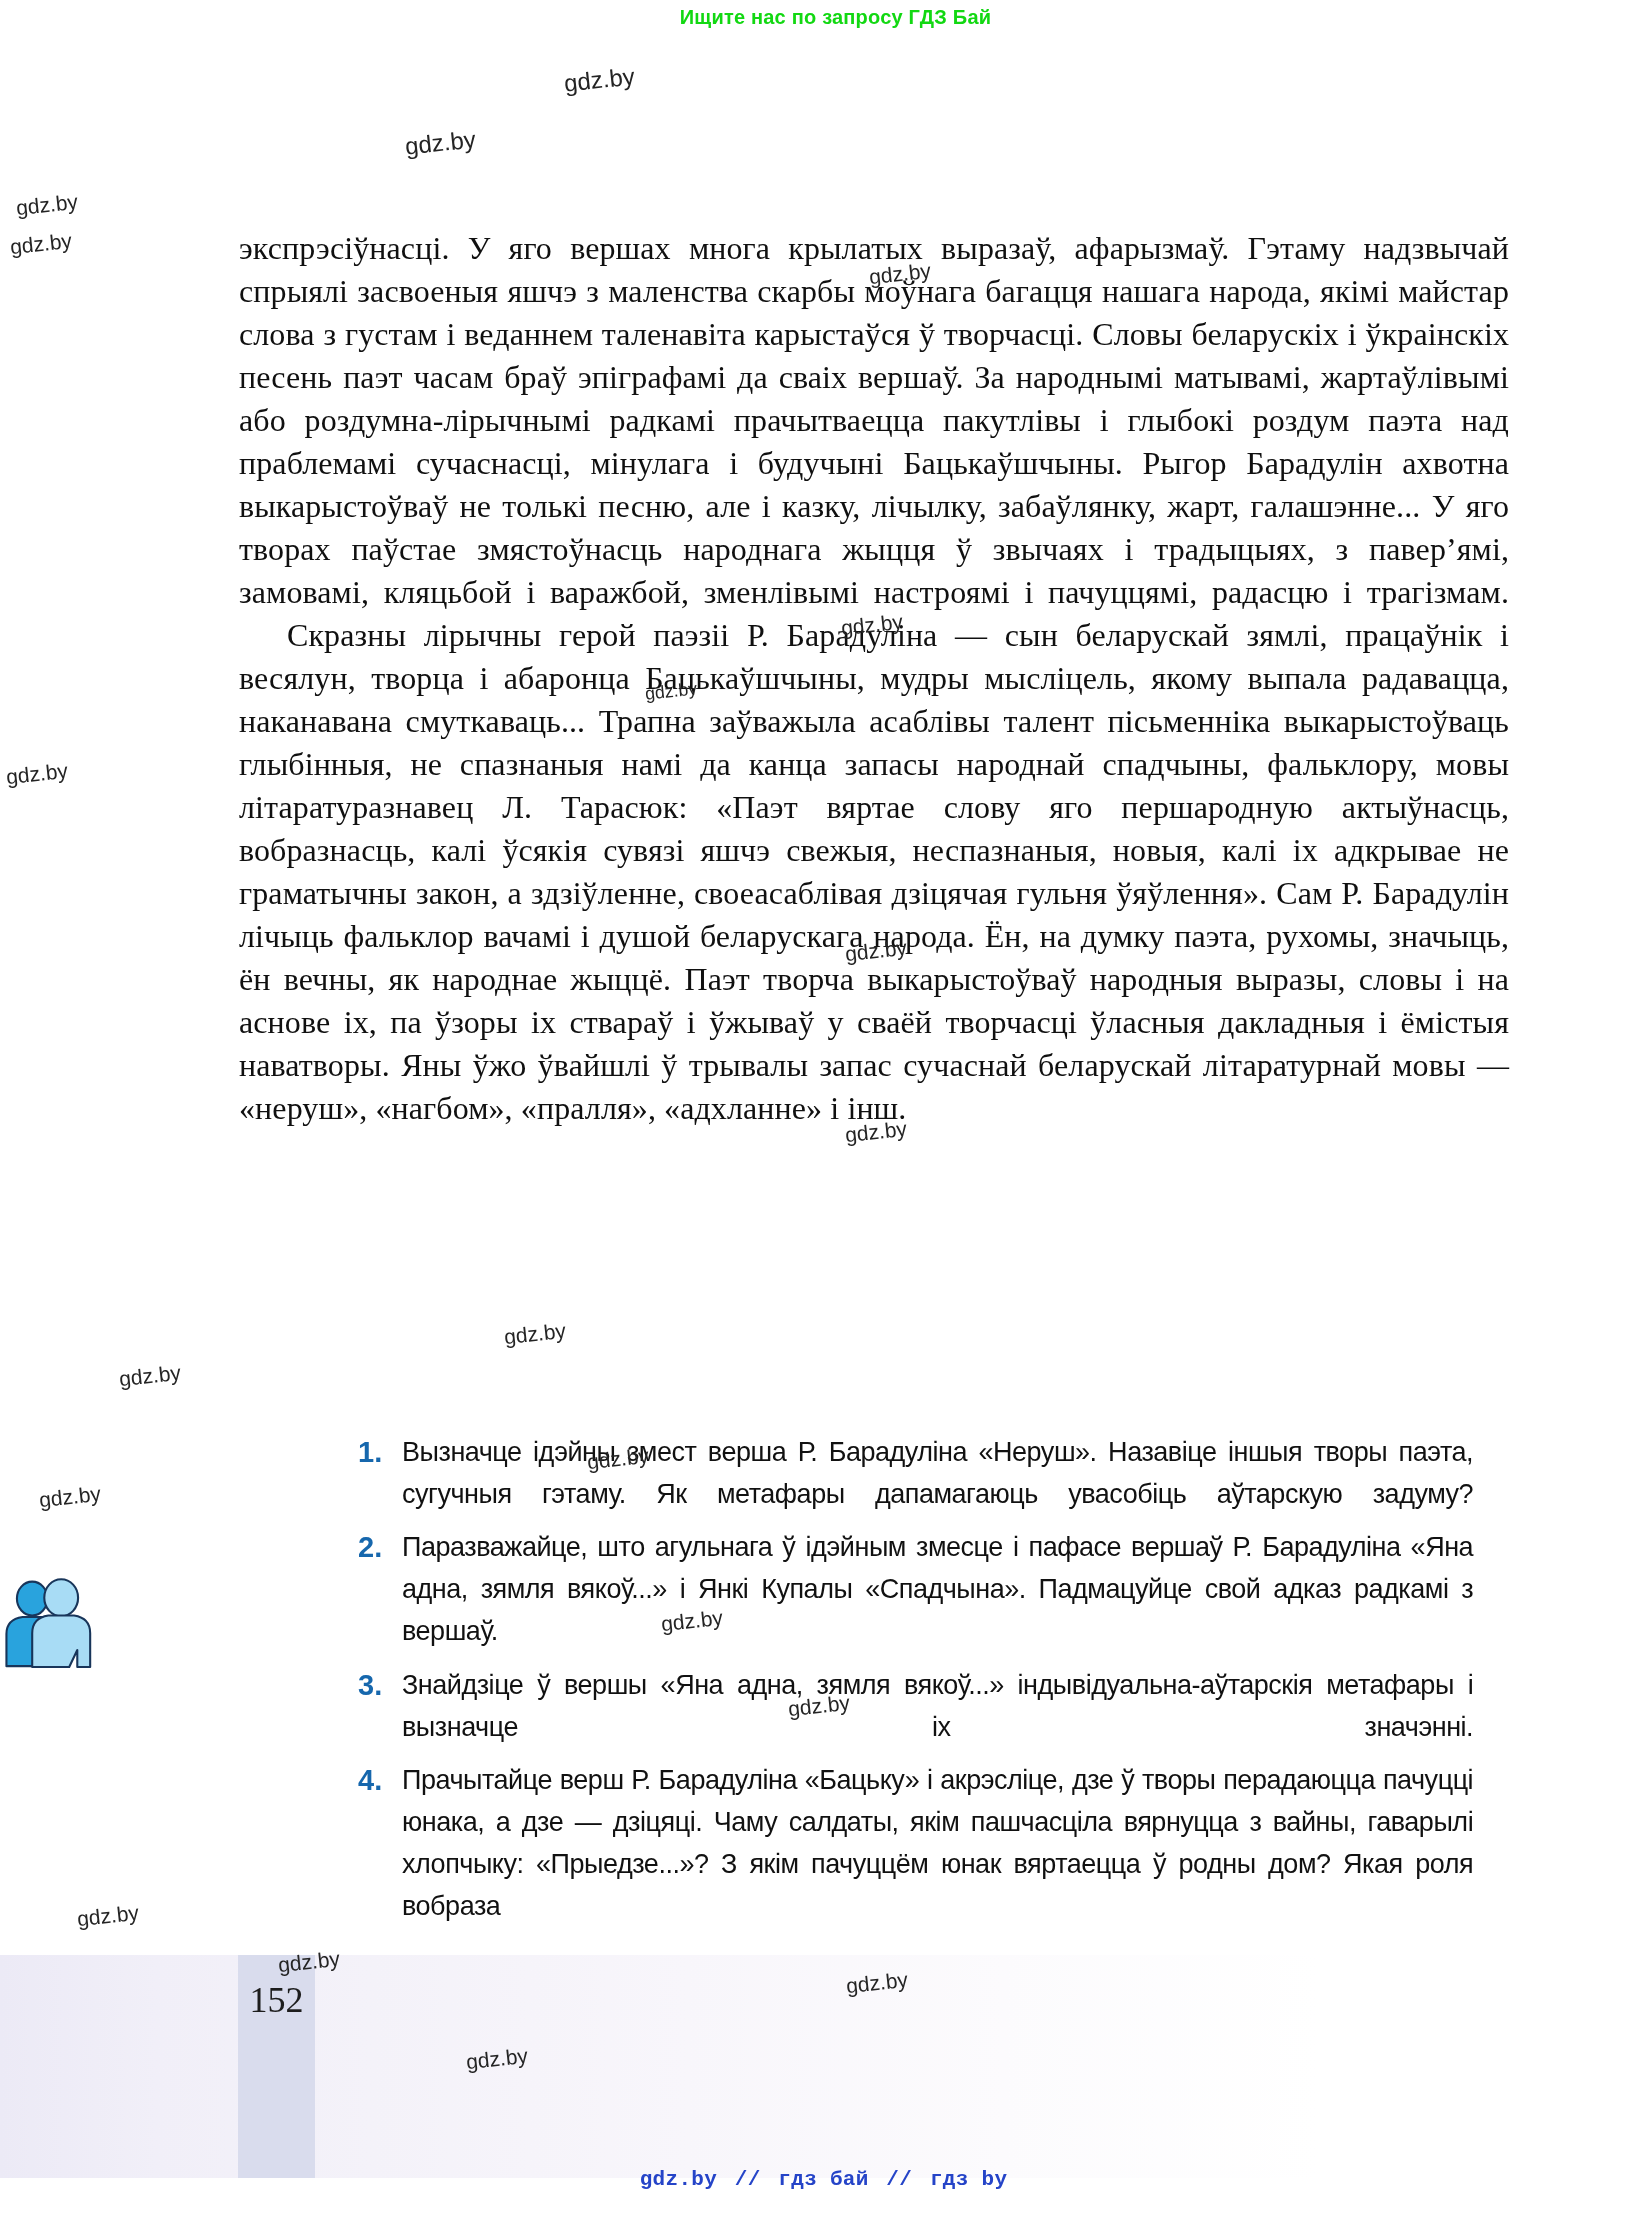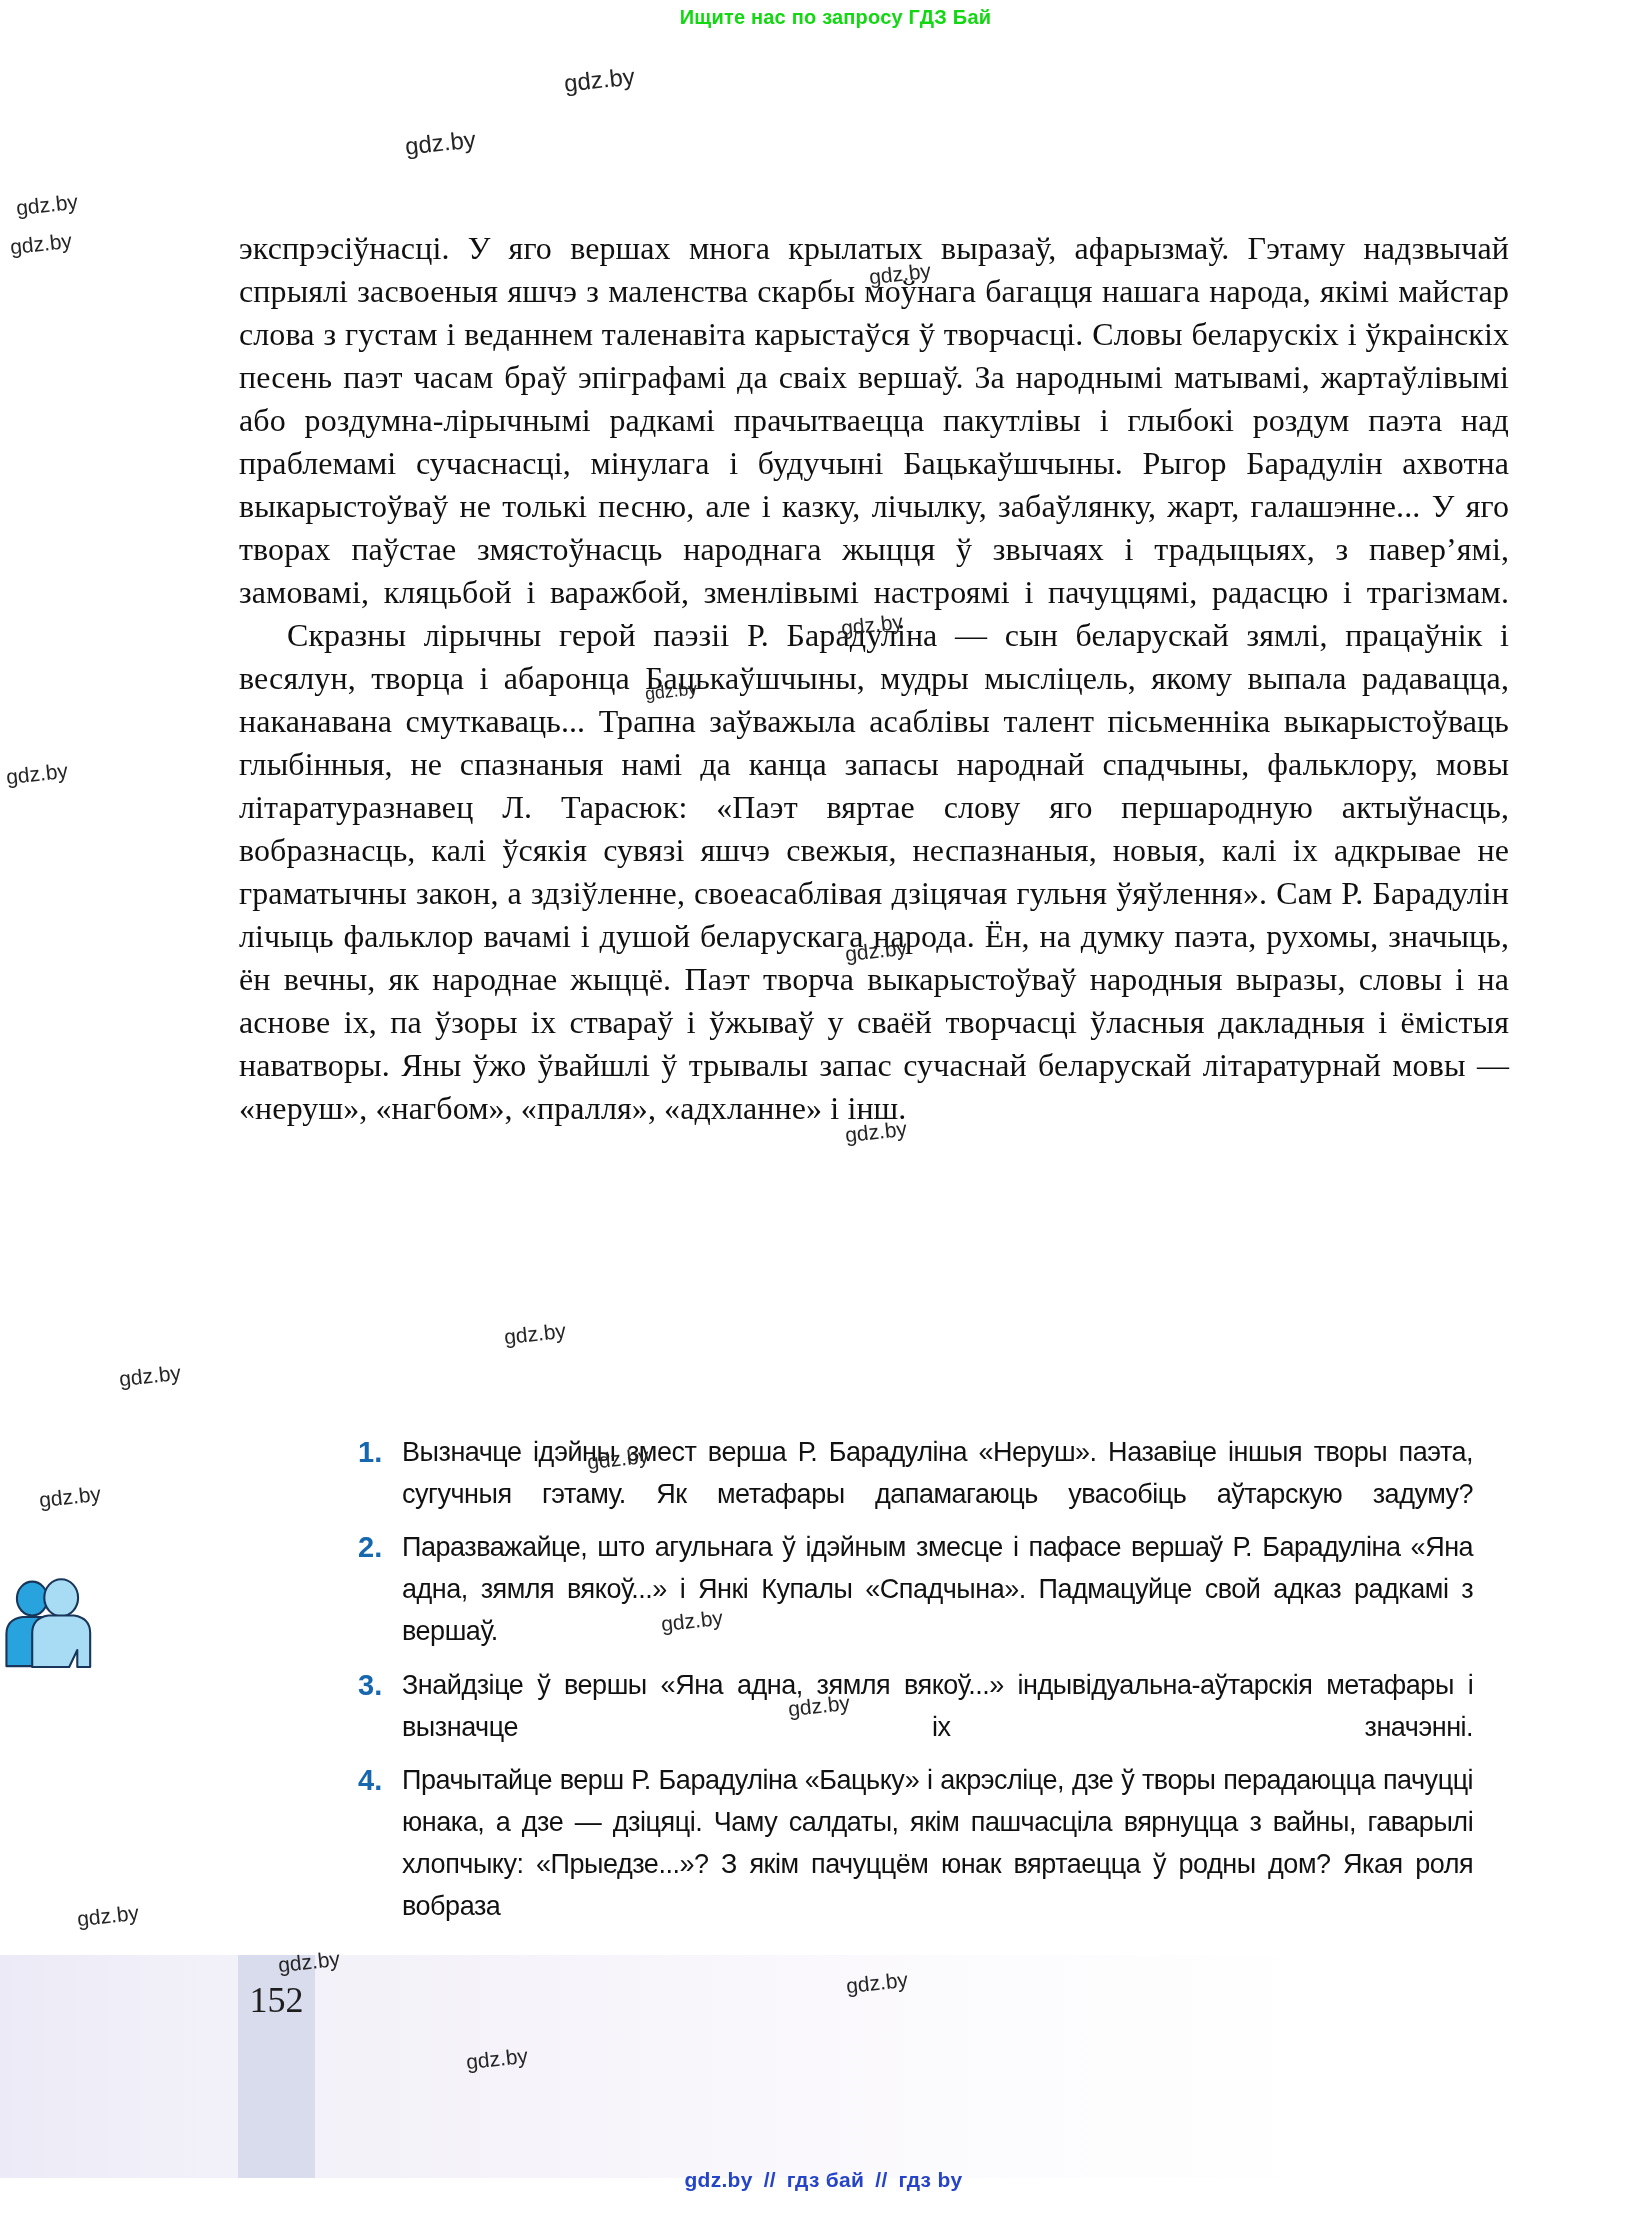--- a/index.html
+++ b/index.html
@@ -154,21 +154,21 @@
     color: #f3adc0;
     letter-spacing: 0px;
     z-index: 8;
   }
   .bottom-links {
     position: absolute;
     left: 0;
     top: 2168px;
     width: 1647px;
     text-align: center;
-    font-family: Liberation Sans, sans-serif;
+    font-family: Liberation Mono, monospace;
     font-size: 21px;
     font-weight: 700;
     color: #2544c8;
     letter-spacing: 0.3px;
     z-index: 30;
   }
   .bottom-links .sep { color: #2544c8; padding: 0 4.8px; }
 
   
   .wm {

